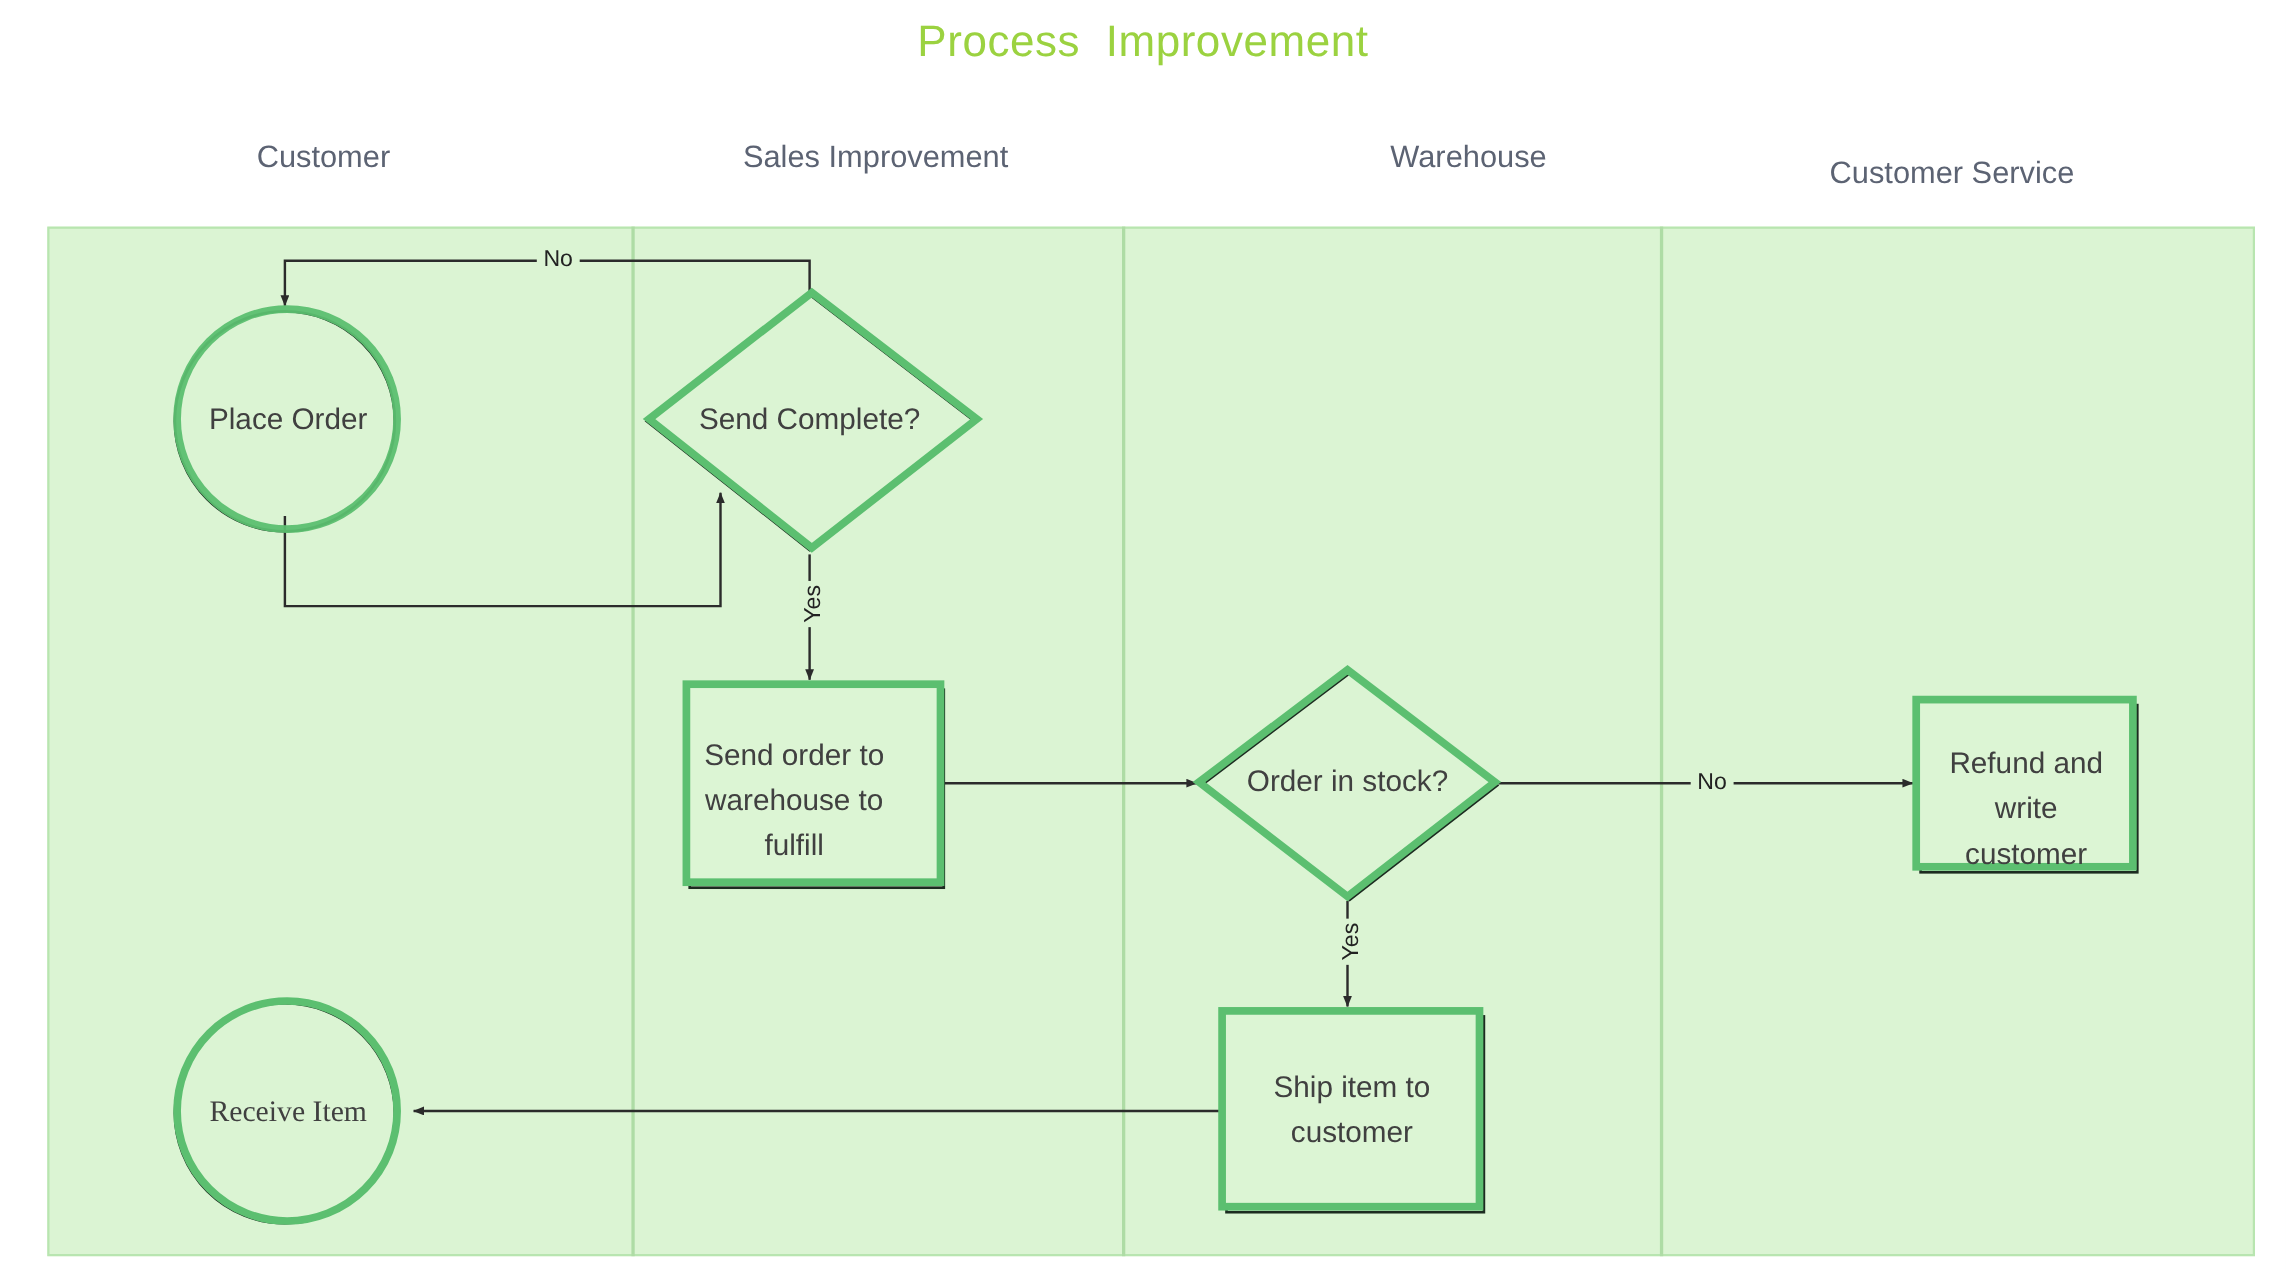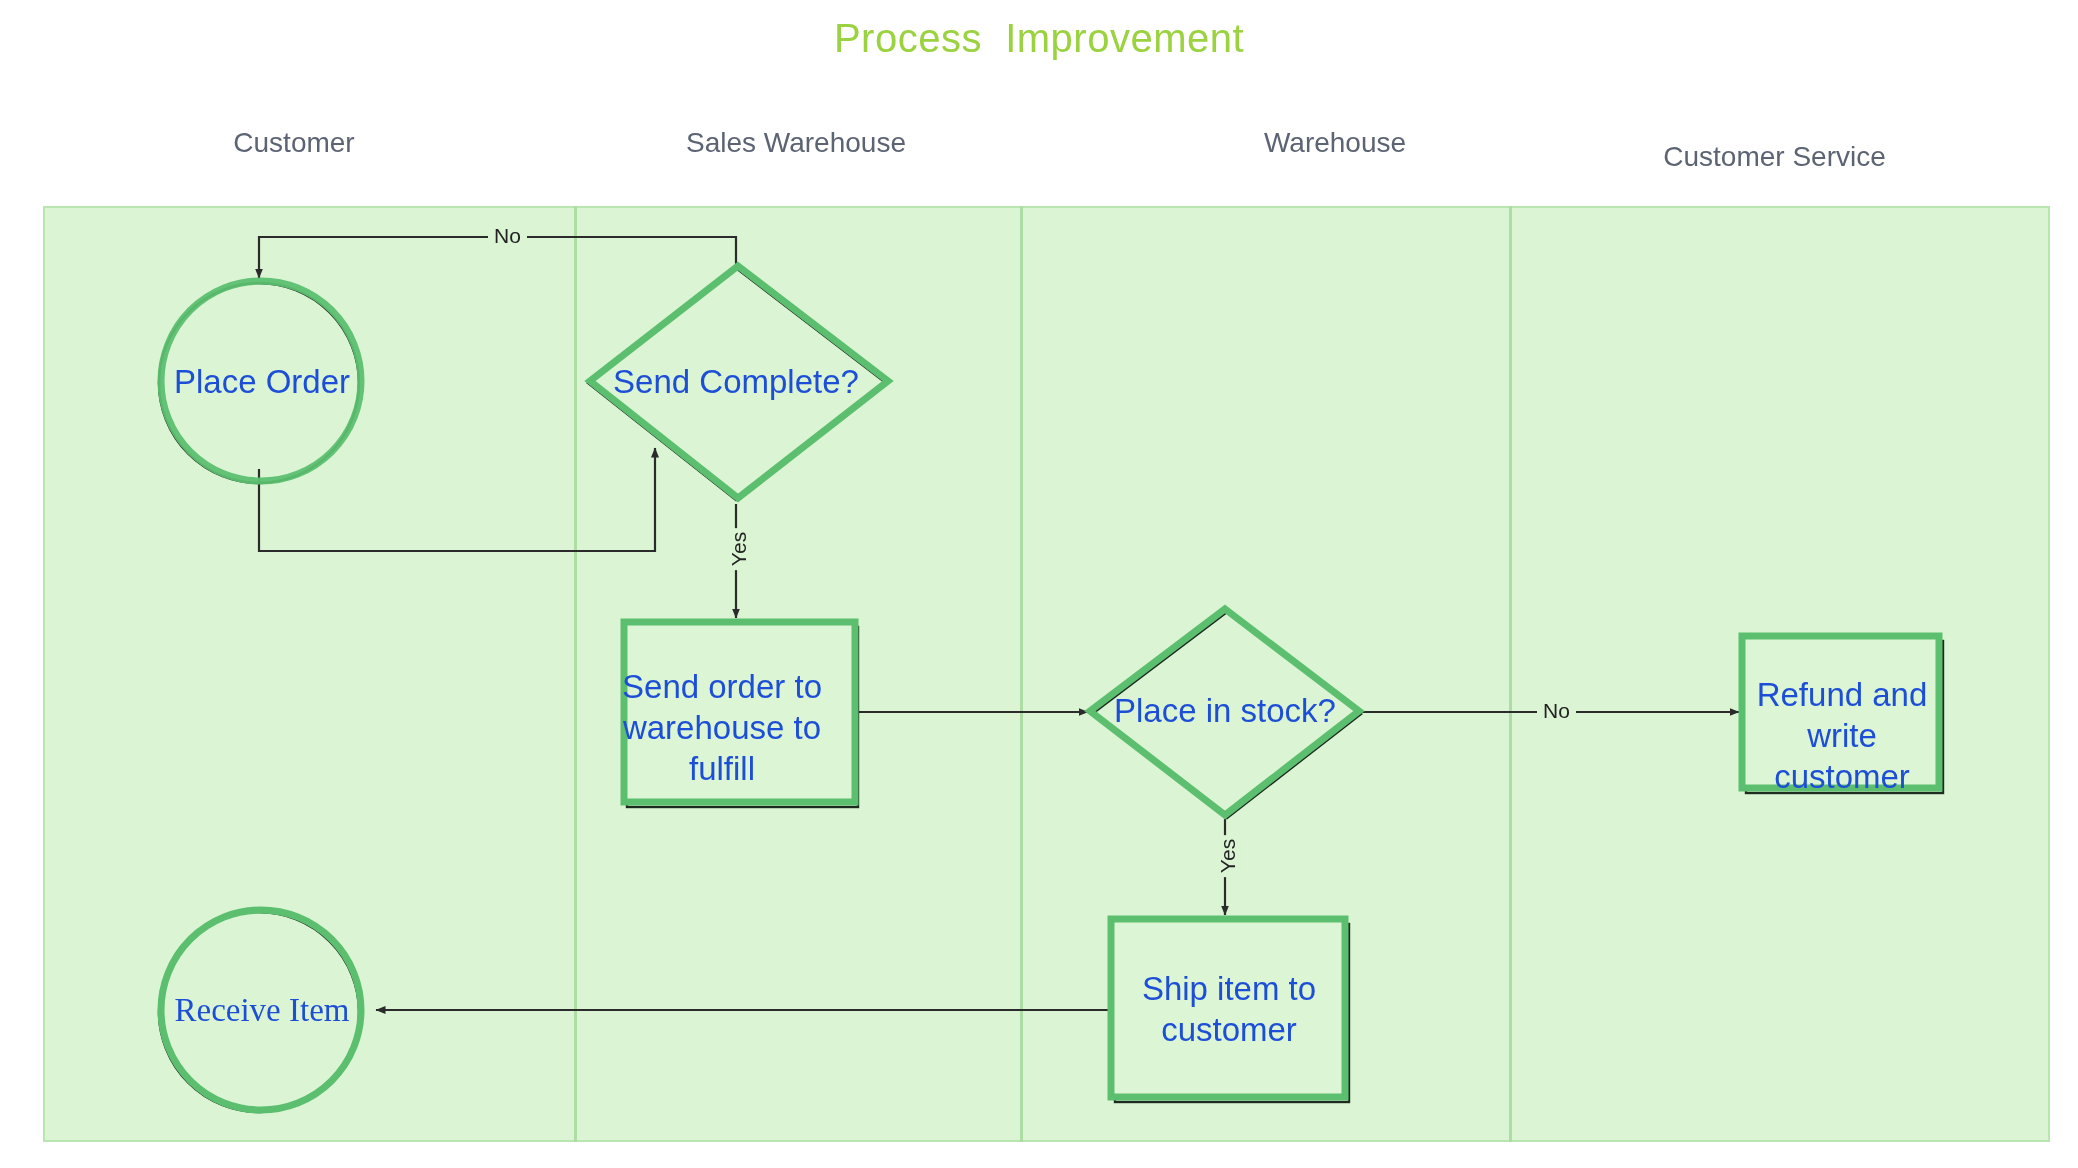--- a/index.html
+++ b/index.html
@@ -56,22 +56,22 @@
   .lane-divider {
     position: absolute;
     top: 206px;
     width: 3px;
     height: 936px;
     background: #AEDCA5;
   }
   
   .node-label {
     position: absolute;
-    color: #1d4ed8;
-    font-size: 33px;
+    color: #404040;
+    font-size: 27px;
     line-height: 41px;
     text-align: center;
     font-family: "Liberation Sans", sans-serif;
     font-weight: 400;
     pointer-events: none;
     white-space: pre-line;
   }
   .edge-label {
     position: absolute;
     color: #222222;
@@ -86,21 +86,21 @@
     transform-origin: center center;
     padding: 0 4px;
   }
 </style>
 </head>
 <body>
 
 <div class="diagram-title">Process  Improvement</div>
 
 <div class="lane-header" style="left:43px;  width:502px;">Customer</div>
-<div class="lane-header" style="left:545px; width:502px;">Sales Warehouse</div>
+<div class="lane-header" style="left:545px; width:502px;">Sales Improvement</div>
 <div class="lane-header" style="left:1109px;width:452px;">Warehouse</div>
 <div class="lane-header" style="left:1499px;width:551px;margin-top:14px;">Customer Service</div>
 
 <div class="lane-body"></div>
 <div class="lane-divider" style="left:574px;"></div>
 <div class="lane-divider" style="left:1020px;"></div>
 <div class="lane-divider" style="left:1509px;"></div>
 
 <svg id="canvas" viewBox="0 0 2078 1168" xmlns="http://www.w3.org/2000/svg">
   <defs>
@@ -163,21 +163,21 @@
 </svg>
 
 <div class="node-label" style="left:159px; top:361px; width:206px;">Place Order</div>
 
 <div class="node-label" style="left:586px; top:361px; width:300px;">Send Complete?</div>
 
 <div class="node-label" style="left:616px; top:650px; width:212px;margin-top:16px;">Send order to
 warehouse to
 fulfill</div>
 
-<div class="node-label" style="left:1090px; top:690px; width:270px;">Place in stock?</div>
+<div class="node-label" style="left:1090px; top:690px; width:270px;">Order in stock?</div>
 
 <div class="node-label" style="left:1752px; top:674px; width:180px;">Refund and
 write
 customer</div>
 
 <div class="node-label" style="left:1118px; top:968px; width:222px;">Ship item to
 customer</div>
 
 <div class="node-label" style="left:156px; top:990px; width:212px;font-family:Liberation Serif, serif;">Receive Item</div>
 

